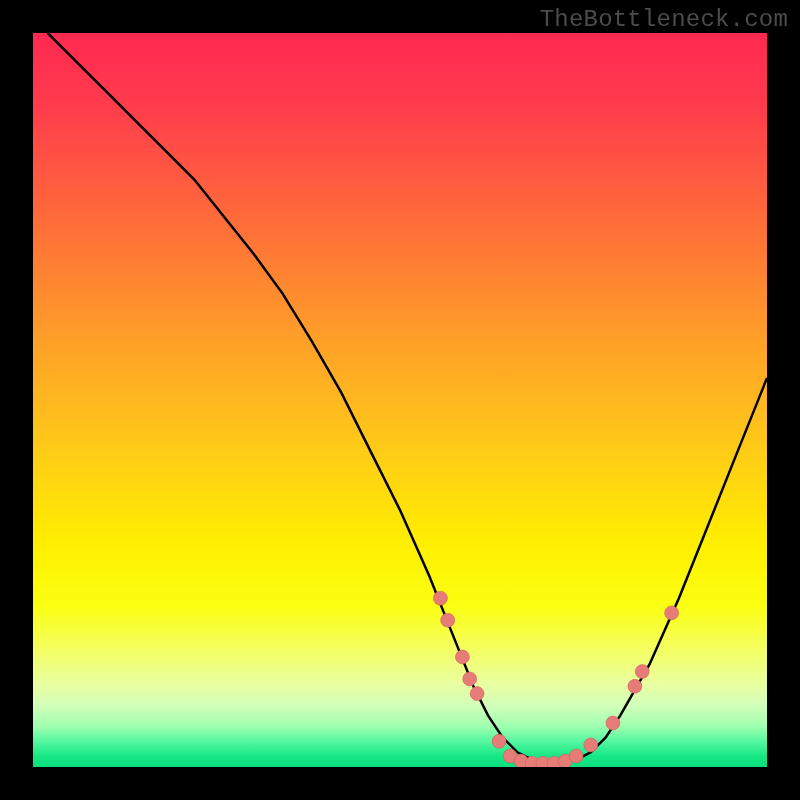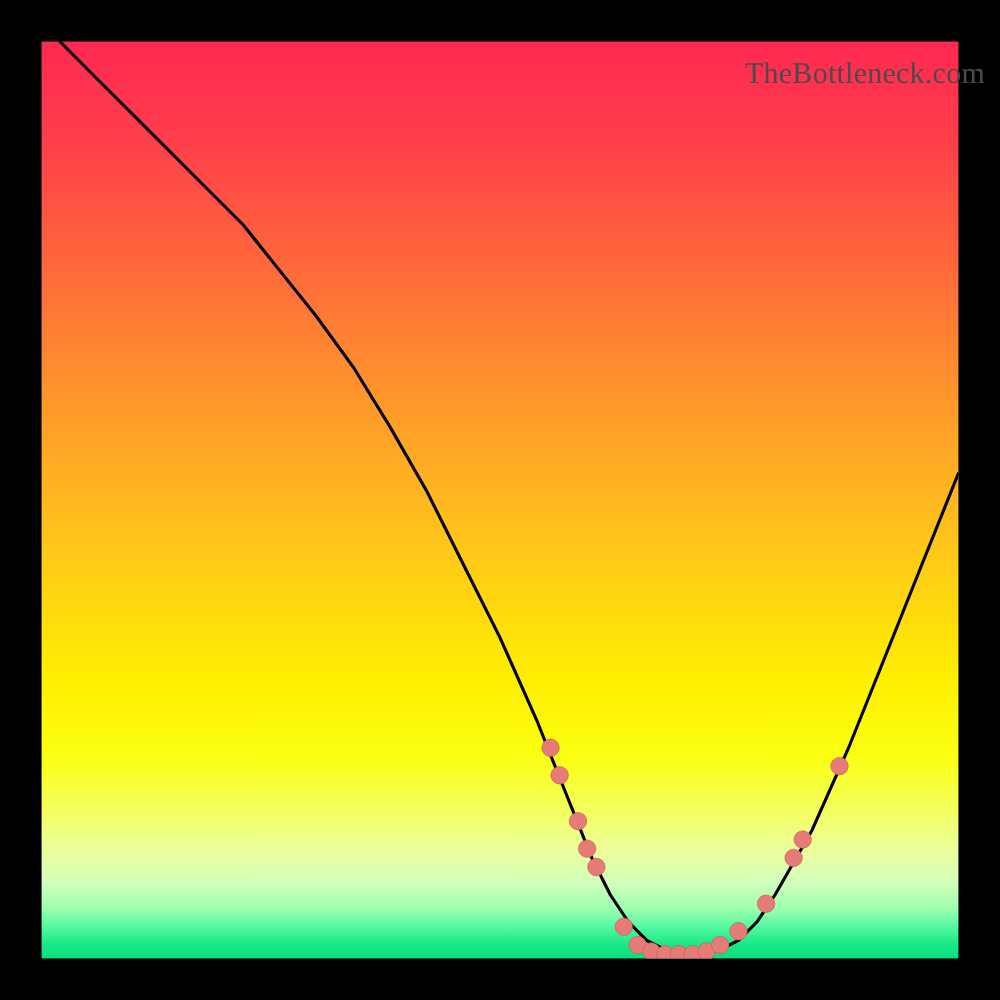--- a/index.html
+++ b/index.html
@@ -7,27 +7,26 @@
   .frame {
     position: relative;
     width: 800px;
     height: 800px;
     background: #000;
   }
   .watermark {
     position: absolute;
     top: 6px;
     right: 12px;
-    font-family: Liberation Serif, serif;
+    font-family: Liberation Mono, monospace;
     font-size: 24px;
     font-weight: 500;
     color: #4b4b4b;
     letter-spacing: 0.2px;
     z-index: 10;
-    margin-top: 40px;
   }
   .plot {
     position: absolute;
     left: 33px;
     top: 33px;
     width: 734px;
     height: 734px;
     overflow: hidden;
   }
   .gradient {

